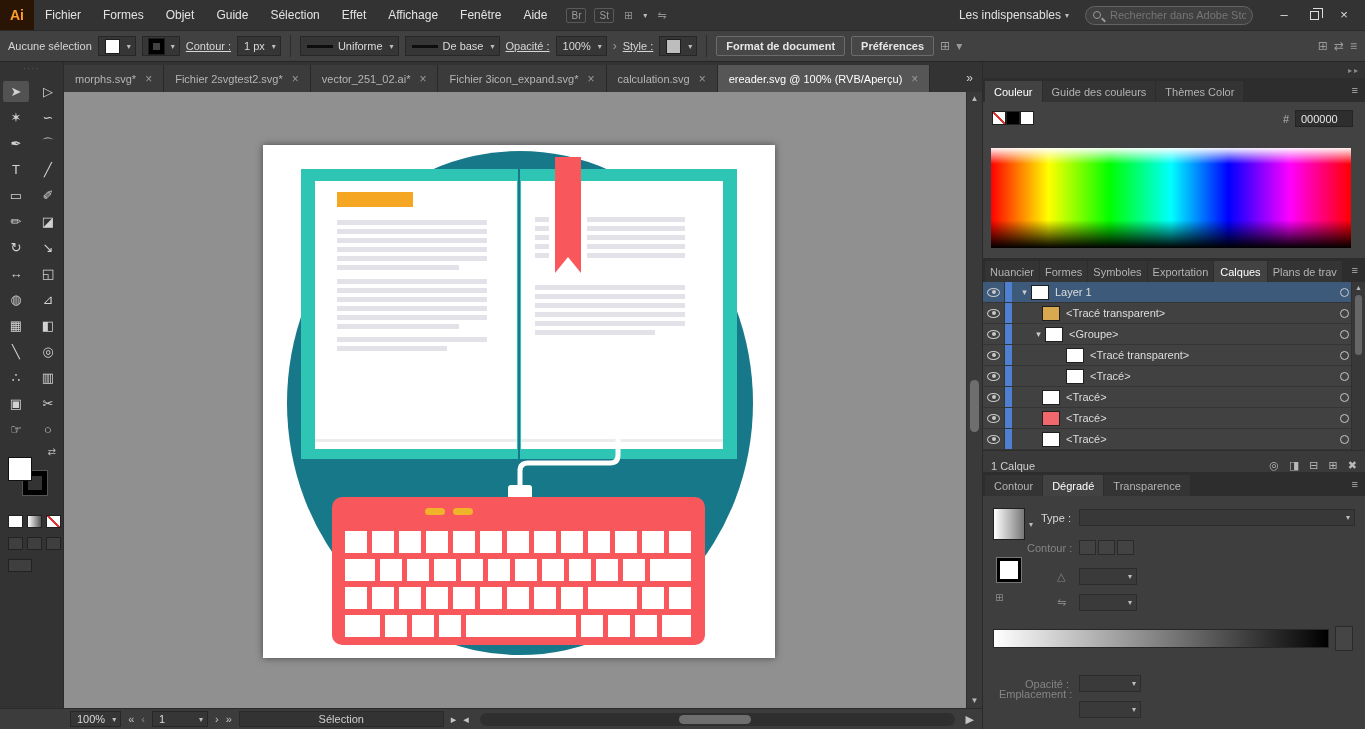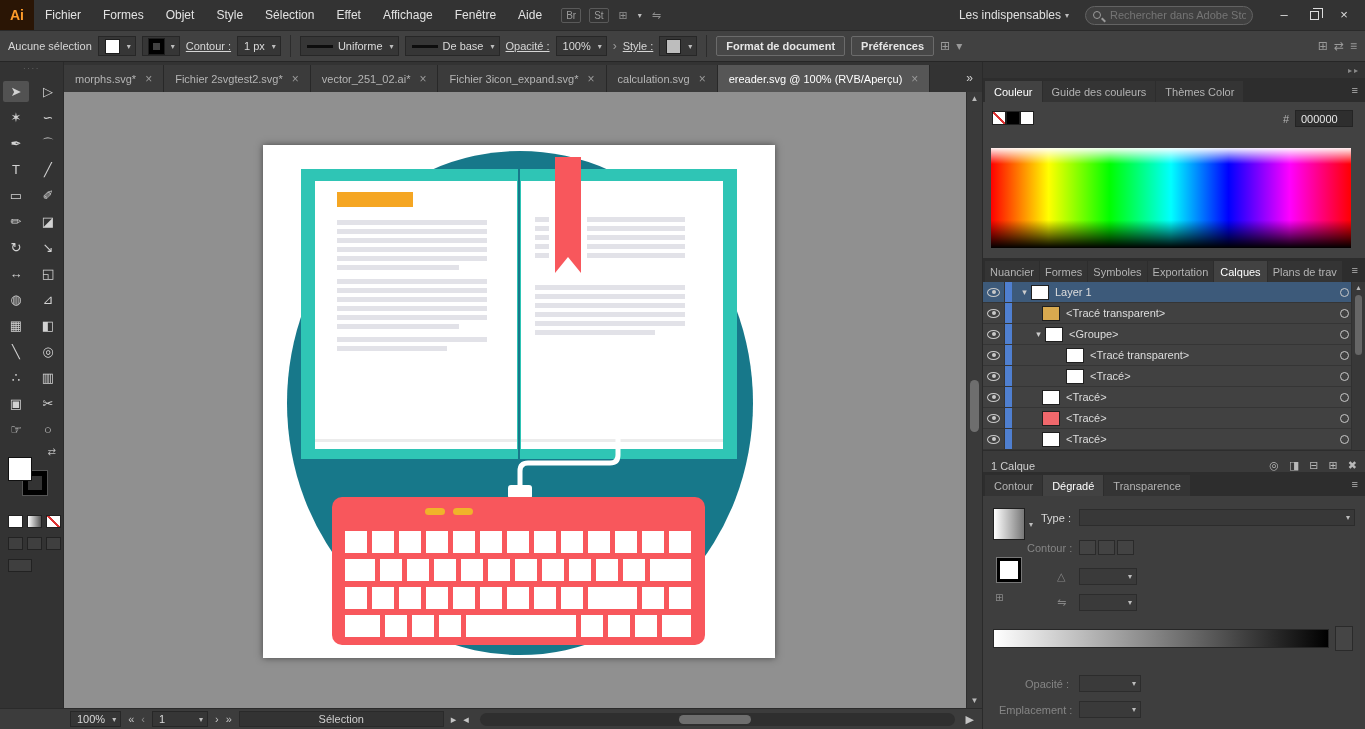--- a/index.html
+++ b/index.html
@@ -140,21 +140,21 @@
 </head>
 <body>
 
 <div class="app noselect">
 
   <header class="menubar">
     <div class="ai-logo">Ai</div>
     <div class="menu-item">Fichier</div>
     <div class="menu-item">Formes</div>
     <div class="menu-item">Objet</div>
-    <div class="menu-item">Style</div>
+    <div class="menu-item">Guide</div>
     <div class="menu-item">Sélection</div>
     <div class="menu-item">Effet</div>
     <div class="menu-item">Affichage</div>
     <div class="menu-item">Fenêtre</div>
     <div class="menu-item">Aide</div>
     <span class="badge">Br</span>
     <span class="badge">St</span>
     <span class="mb-icon">⊞</span>
     <span class="mb-icon chev">▾</span>
     <span class="mb-icon">⇋</span>
@@ -610,20 +610,20 @@
       </span>
 
       <span class="grad-bar"></span>
       <span class="grad-bar-end"></span>
 
       <span class="gb-label gray" style="left:42px;top:182px">Opacité :</span>
       <span class="gwell dim" style="left:96px;top:179px;width:62px">
         <span class="chev">▾</span>
       </span>
 
-      <span class="gb-label gray" style="left:16px;top:208px">Emplacement :</span>
+      <span class="gb-label gray" style="left:16px;top:192px">Emplacement :</span>
       <span class="gwell dim" style="left:96px;top:205px;width:62px">
         <span class="chev">▾</span>
       </span>
     </div>
   </aside>
 
 </div>
 
 </body></html>

